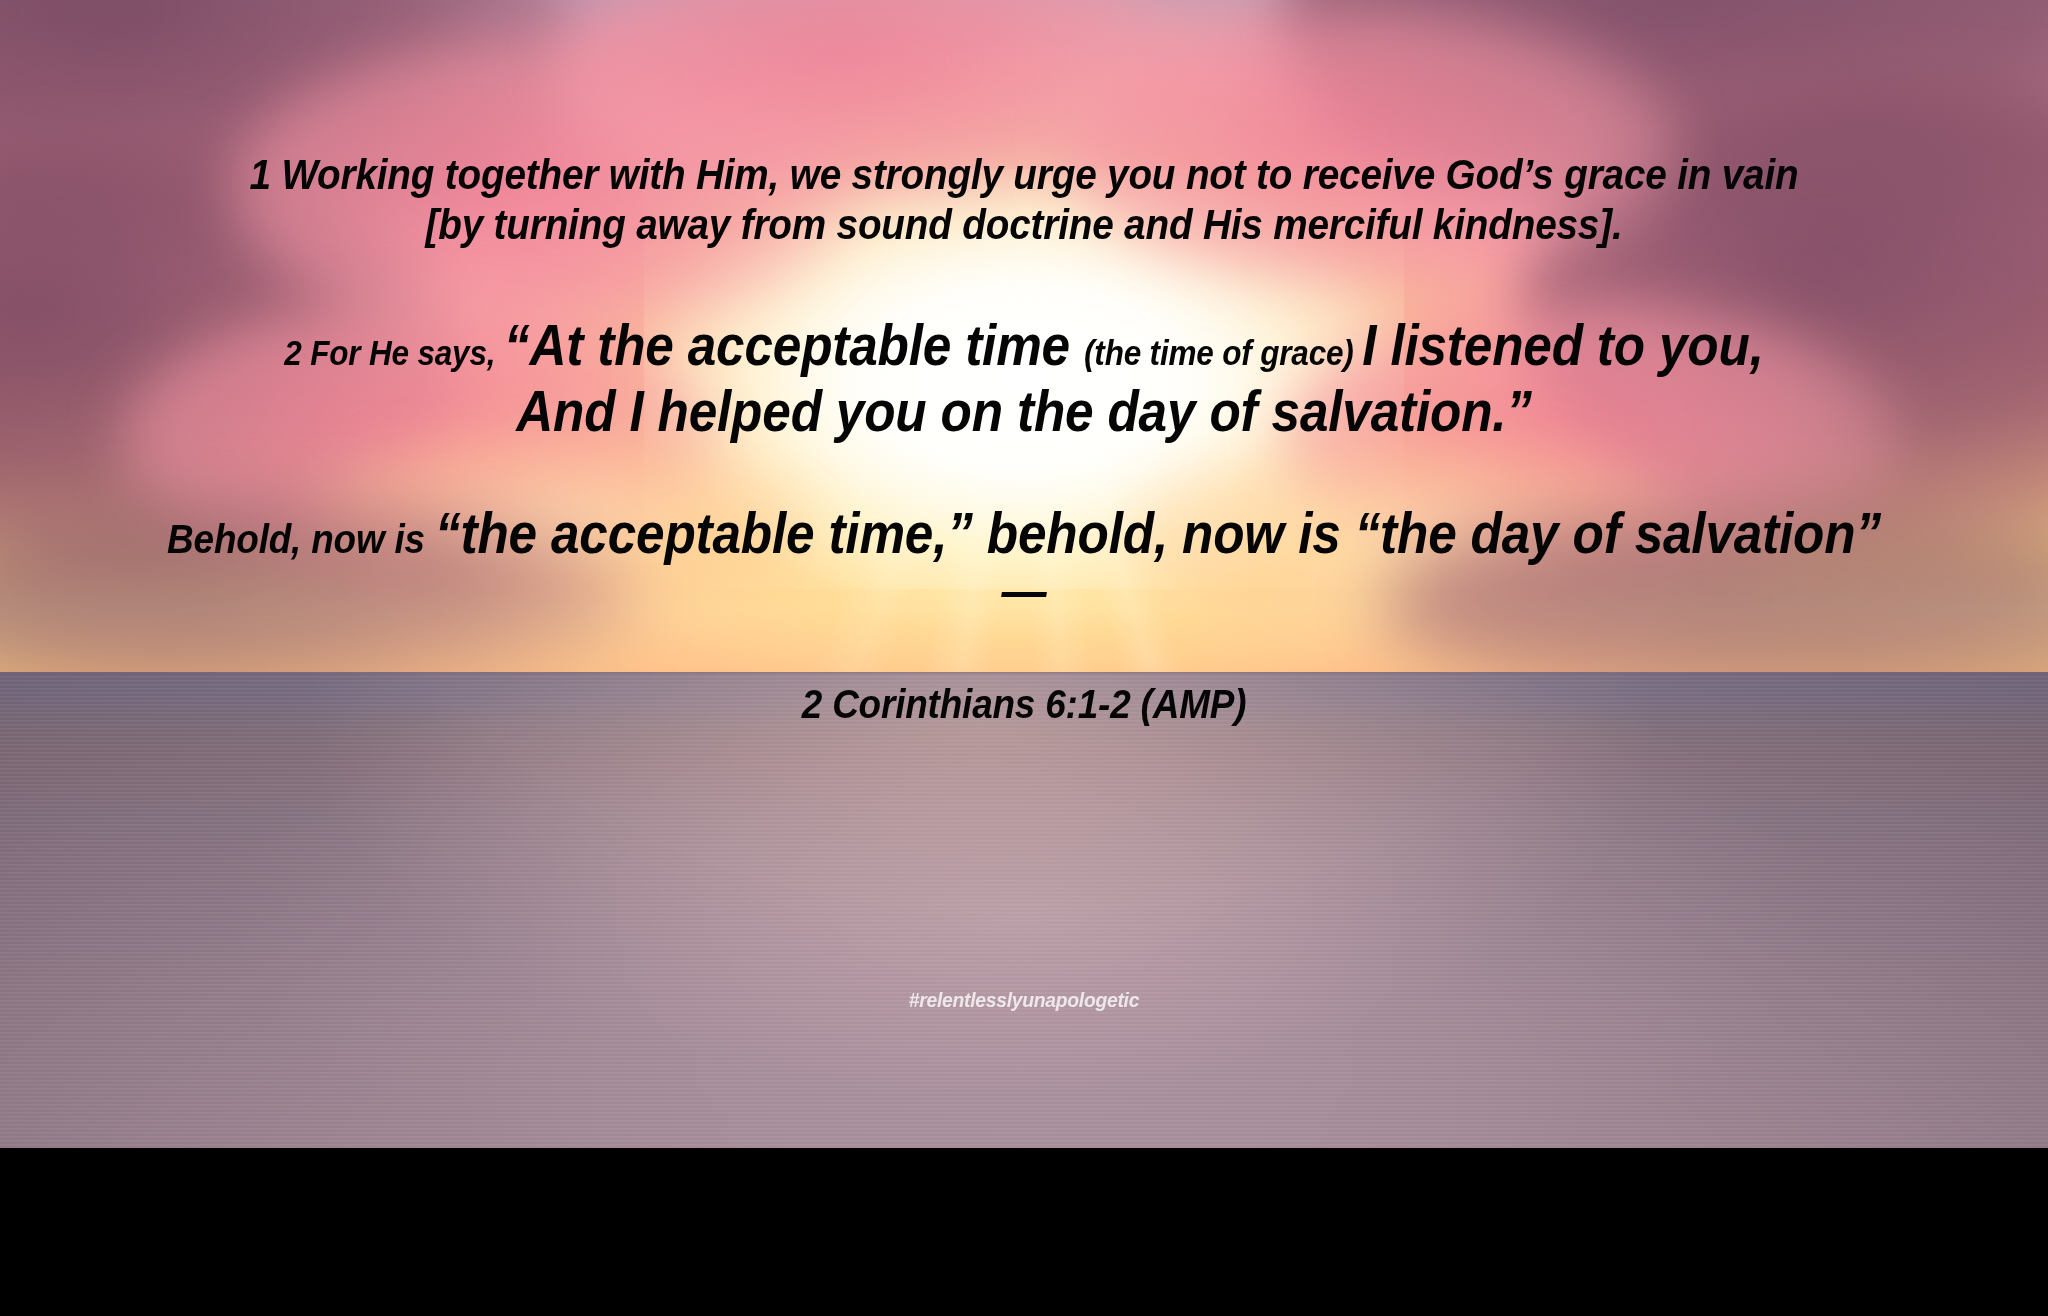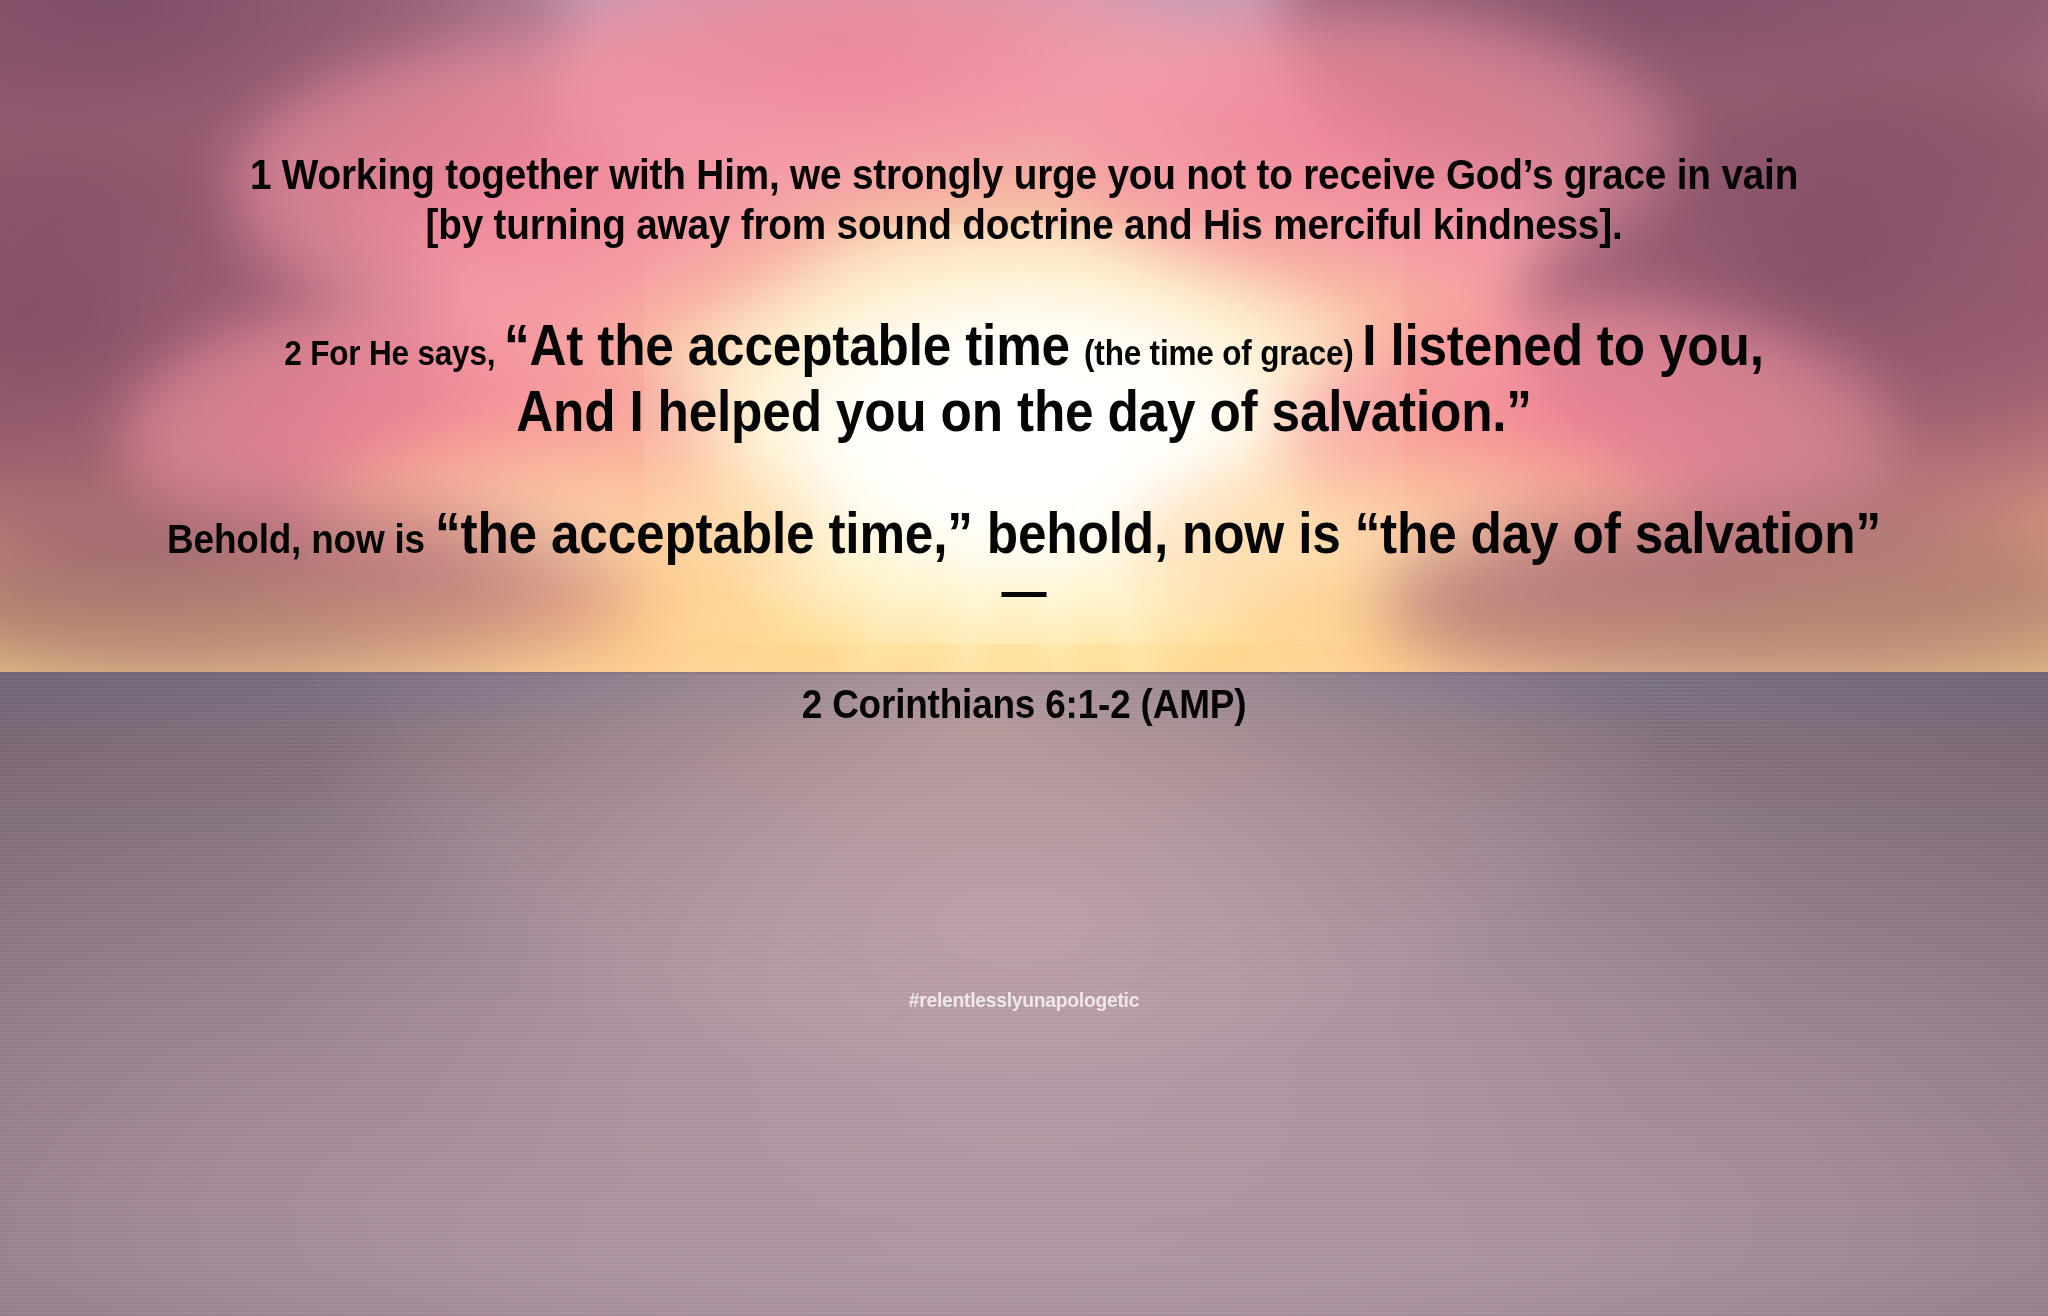--- a/index.html
+++ b/index.html
@@ -3,23 +3,24 @@
 <meta charset="utf-8">
 <style>
   html, body {
     margin: 0;
     padding: 0;
     background: #000;
   }
   #stage {
     position: relative;
     width: 2048px;
-    height: 1316px;
+    height: 1148px;
     overflow: hidden;
     font-family: "Liberation Sans", sans-serif;
+    font-style: italic;
   }
 
   
   .bg-base {
     position: absolute;
     inset: 0;
     background:
       linear-gradient(to bottom,
         #caa2bd 0%,
         #d8a0b9 3%,

